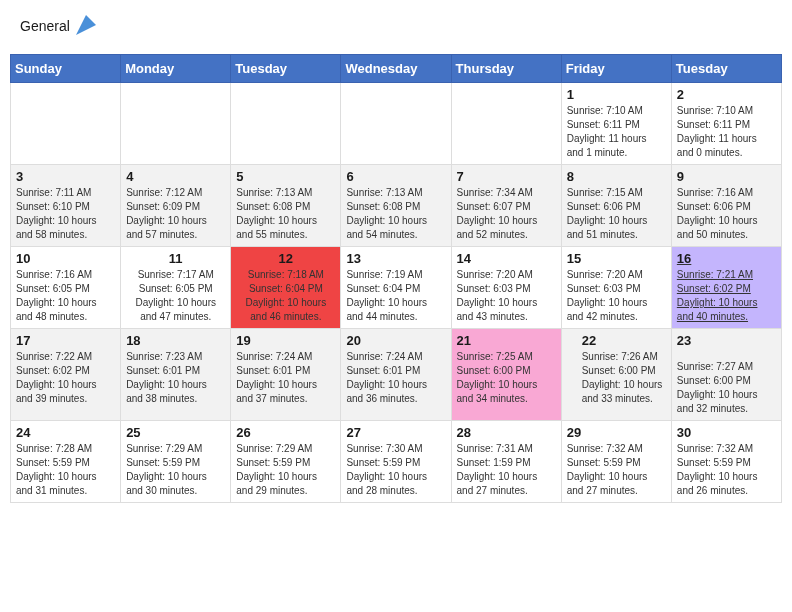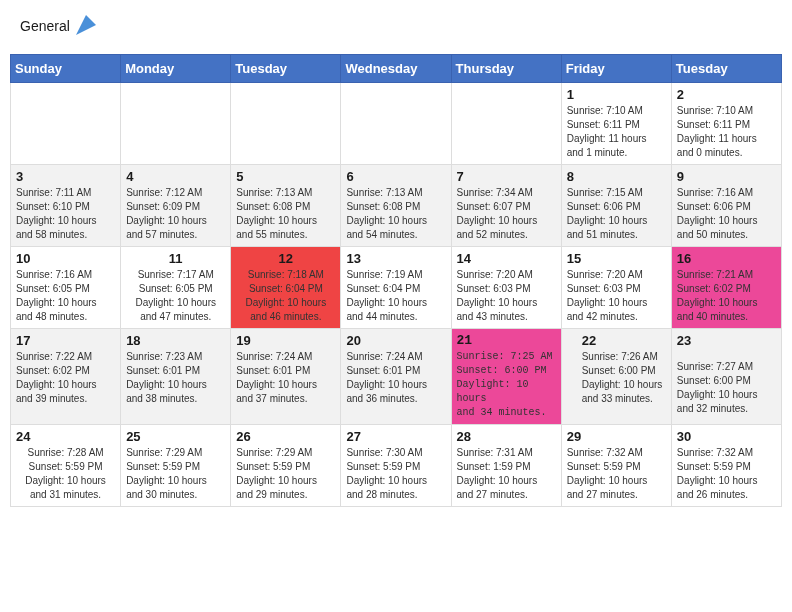--- a/index.html
+++ b/index.html
@@ -221,21 +221,21 @@
 Daylight: 10 hours
 and 43 minutes.</div>
         </td>
         <td style="background: rgb(255, 255, 255);">
           <div class="day-number">15</div>
           <div class="day-info" style="white-space: pre-line;">Sunrise: 7:20 AM
 Sunset: 6:03 PM
 Daylight: 10 hours
 and 42 minutes.</div>
         </td>
-        <td style="background: #ec4899;">
+        <td style="background: #c4b5fd; text-decoration: underline;">
           <div class="day-number">16</div>
           <div class="day-info" style="white-space: pre-line;">Sunrise: 7:21 AM
 Sunset: 6:02 PM
 Daylight: 10 hours
 and 40 minutes.</div>
         </td>
       </tr>
       <tr>
         <td style="background: rgb(242, 242, 242);">
           <div class="day-number">17</div>
@@ -258,21 +258,21 @@
 Daylight: 10 hours
 and 37 minutes.</div>
         </td>
         <td style="background: rgb(242, 242, 242);">
           <div class="day-number">20</div>
           <div class="day-info" style="white-space: pre-line;">Sunrise: 7:24 AM
 Sunset: 6:01 PM
 Daylight: 10 hours
 and 36 minutes.</div>
         </td>
-        <td style="background: #ec4899; font-family: Liberation Mono, monospace;">
+        <td style="background: #f9a8d4;">
           <div class="day-number">21</div>
           <div class="day-info" style="white-space: pre-line;">Sunrise: 7:25 AM
 Sunset: 6:00 PM
 Daylight: 10 hours
 and 34 minutes.</div>
         </td>
         <td style="background: rgb(242, 242, 242); padding-left: 20px;">
           <div class="day-number">22</div>
           <div class="day-info" style="white-space: pre-line;">Sunrise: 7:26 AM
 Sunset: 6:00 PM
@@ -283,21 +283,21 @@
           <div class="day-number">23</div>
           <div class="day-info" style="white-space: pre-line; margin-top: 12px;">Sunrise: 7:27 AM
 Sunset: 6:00 PM
 Daylight: 10 hours
 and 32 minutes.</div>
         </td>
       </tr>
       <tr>
         <td style="background: rgb(255, 255, 255);">
           <div class="day-number">24</div>
-          <div class="day-info" style="white-space: pre-line; text-align: center;">Sunrise: 7:28 AM
+          <div class="day-info" style="white-space: pre-line;">Sunrise: 7:28 AM
 Sunset: 5:59 PM
 Daylight: 10 hours
 and 31 minutes.</div>
         </td>
         <td style="background: rgb(255, 255, 255);">
           <div class="day-number">25</div>
           <div class="day-info" style="white-space: pre-line;">Sunrise: 7:29 AM
 Sunset: 5:59 PM
 Daylight: 10 hours
 and 30 minutes.</div>

